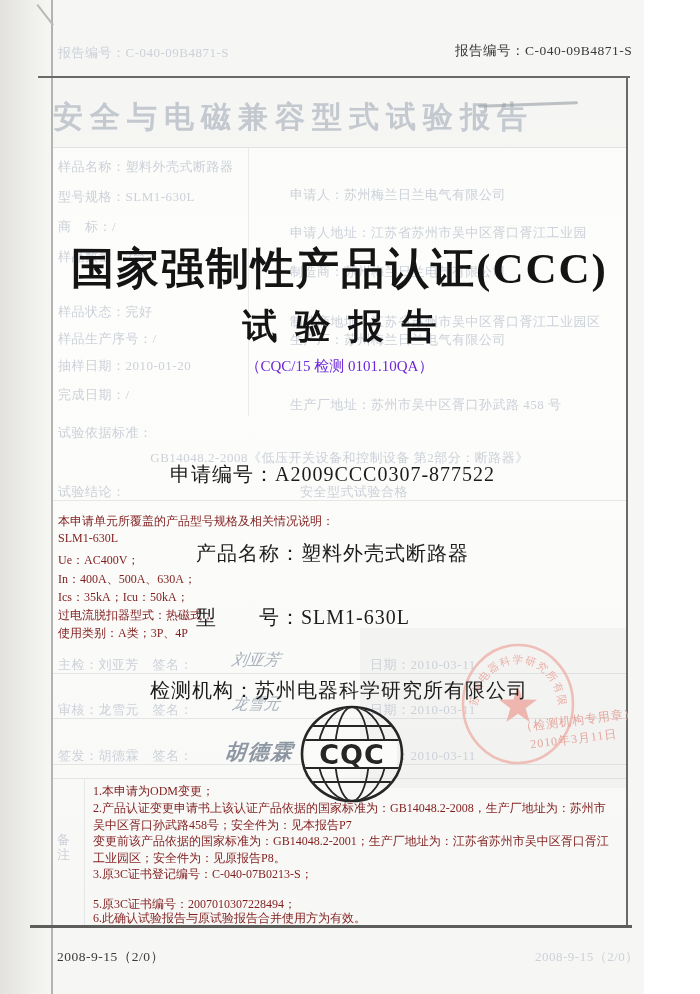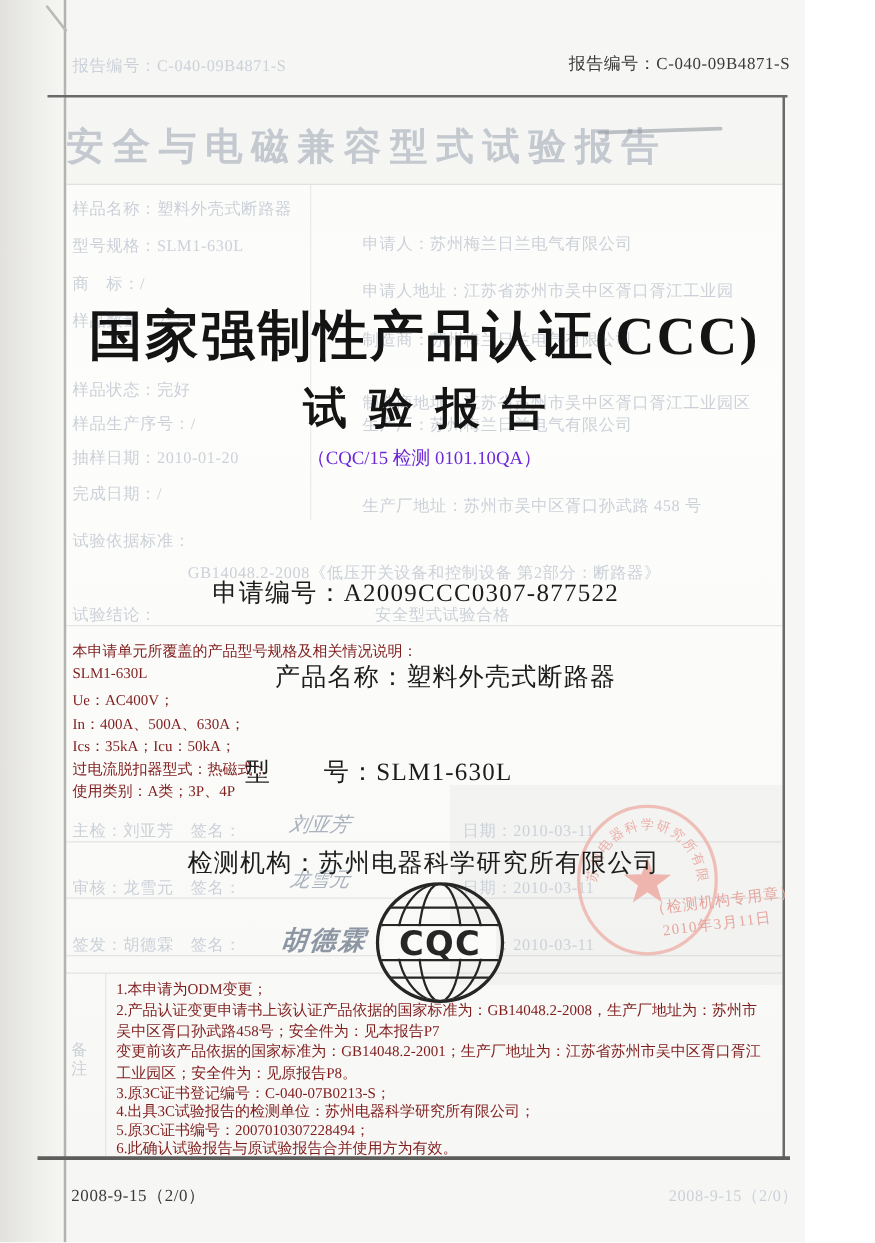--- a/index.html
+++ b/index.html
@@ -113,21 +113,20 @@
   <div class="abs ghost-script-dark" style="left:225px;top:738px;">胡德霖</div>
   <div class="abs ghost-sm" style="left:370px;top:747px;">日期：2010-03-11</div>
 
   <div class="abs ghost-sm" style="left:57px;top:832px;width:16px;white-space:normal;line-height:15px;">备注</div>
   <div class="abs ghost-xs remarks" style="left:93px;top:783px;">1.本申请为ODM变更；</div>
   <div class="abs ghost-xs remarks" style="left:93px;top:800px;">2.产品认证变更申请书上该认证产品依据的国家标准为：GB14048.2-2008，生产厂地址为：苏州市</div>
   <div class="abs ghost-xs remarks" style="left:93px;top:817px;">吴中区胥口孙武路458号；安全件为：见本报告P7</div>
   <div class="abs ghost-xs remarks" style="left:93px;top:833px;">变更前该产品依据的国家标准为：GB14048.2-2001；生产厂地址为：江苏省苏州市吴中区胥口胥江</div>
   <div class="abs ghost-xs remarks" style="left:93px;top:850px;">工业园区；安全件为：见原报告P8。</div>
   <div class="abs ghost-xs remarks" style="left:93px;top:866px;">3.原3C证书登记编号：C-040-07B0213-S；</div>
-  <div class="abs ghost-xs remarks" style="left:93px;top:881px;">4.出具3C试验报告的检测单位：苏州电器科学研究所有限公司；</div>
   <div class="abs ghost-xs remarks" style="left:93px;top:896px;">5.原3C证书编号：2007010307228494；</div>
   <div class="abs ghost-xs remarks" style="left:93px;top:910px;">6.此确认试验报告与原试验报告合并使用方为有效。</div>
 
   <div class="abs ghost-sm" style="left:535px;top:948px;">2008-9-15（2/0）</div>
 
   <svg class="abs" style="left:455px;top:638px;" width="128" height="134" viewBox="0 0 128 134">
     <ellipse cx="63" cy="66" rx="55" ry="59" fill="none" stroke="#eeb0a9" stroke-width="2.6" opacity="0.8"></ellipse>
     <path id="sealArc" d="M 22,70 A 41,45 0 1 1 104,70" fill="none"></path>
     <text font-size="10.5" fill="#e9a8a0" letter-spacing="1.5" opacity="0.9" font-family="Liberation Serif, serif">
       <textPath href="#sealArc" startOffset="2">苏州电器科学研究所有限公司</textPath>
@@ -137,21 +136,21 @@
   <div class="abs seal-red" style="left:520px;top:712px;transform:rotate(-7deg);">（检测机构专用章）</div>
   <div class="abs seal-red" style="left:530px;top:731px;transform:rotate(-7deg);">2010年3月11日</div>
 
   <div class="abs clear-sm" style="left:455px;top:42px;">报告编号：C-040-09B4871-S</div>
 
   <div class="abs title1" style="left:53px;top:240px;width:573px;text-align:center;">国家强制性产品认证(CCC)</div>
   <div class="abs title2" style="left:53px;top:303px;width:573px;text-align:center;text-indent:18px;">试验报告</div>
   <div class="abs subtitle" style="left:53px;top:357px;width:573px;text-align:center;">（CQC/15 检测 0101.10QA）</div>
 
   <div class="abs fieldline" style="left:170px;top:461px;">申请编号：A2009CCC0307-877522</div>
-  <div class="abs fieldline" style="left:196px;top:528px;margin-left:24px;">产品名称：塑料外壳式断路器</div>
+  <div class="abs fieldline" style="left:196px;top:540px;">产品名称：塑料外壳式断路器</div>
   <div class="abs fieldline" style="left:196px;top:604px;">型　　号：SLM1-630L</div>
   <div class="abs fieldline" style="left:150px;top:677px;">检测机构：苏州电器科学研究所有限公司</div>
 
   <svg class="abs" style="left:299px;top:703px;" width="106" height="102" viewBox="0 0 106 102">
     <defs>
       <clipPath id="gc">
           <ellipse cx="53" cy="51" rx="49" ry="46"></ellipse>
         </clipPath>
     </defs>
     <ellipse cx="53" cy="51" rx="50" ry="47" fill="none" stroke="#262626" stroke-width="2.6"></ellipse>

